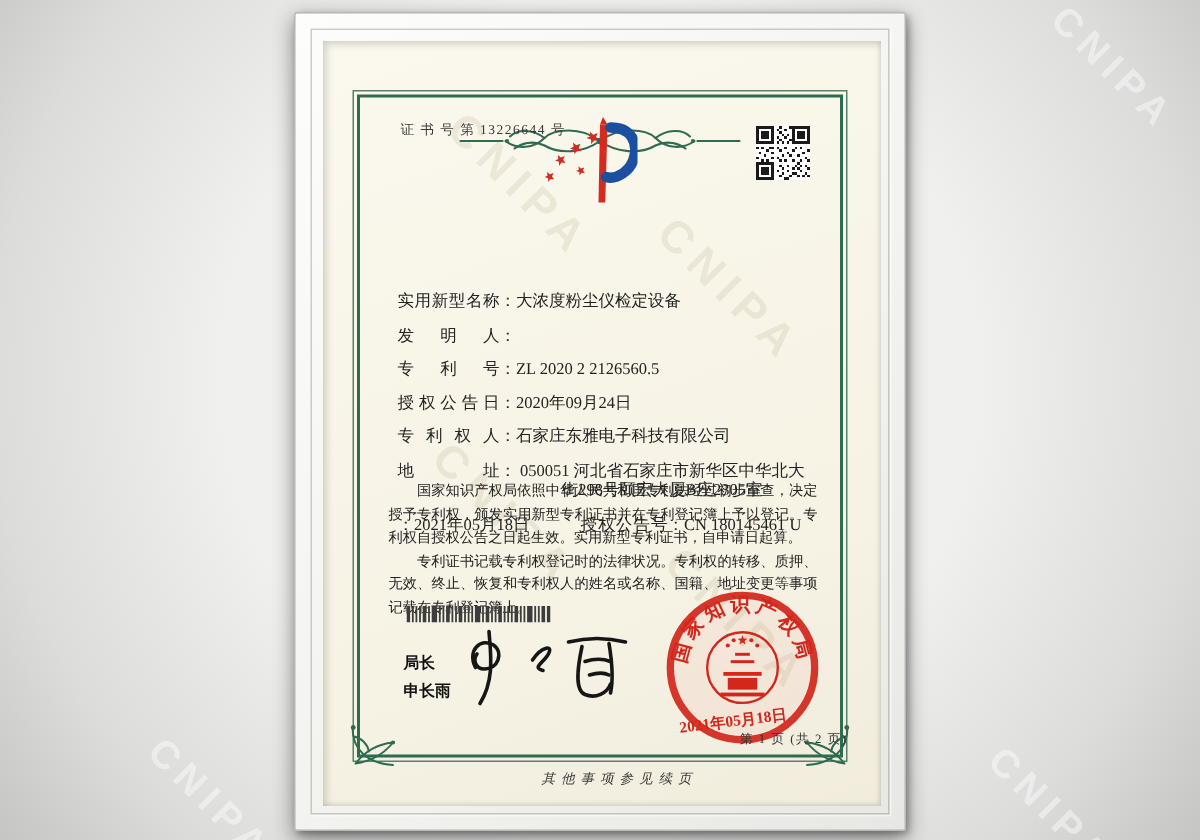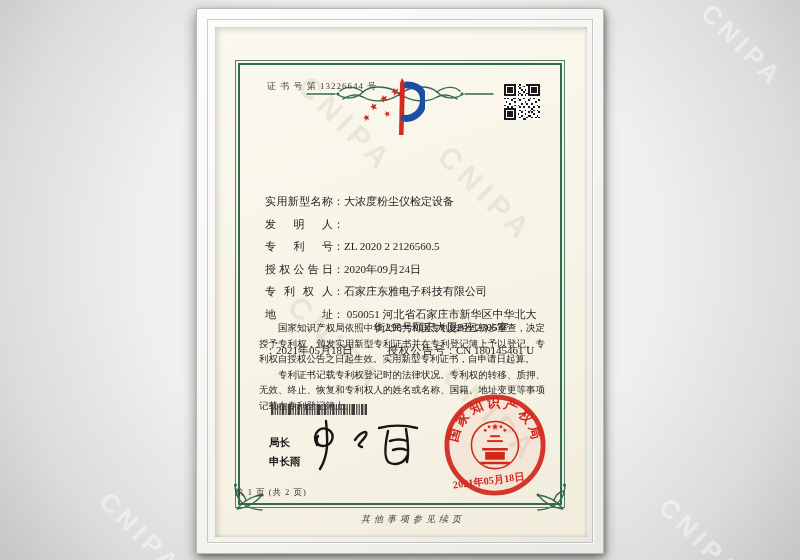--- a/index.html
+++ b/index.html
@@ -47,21 +47,21 @@
   .fgroup2 { margin-left:28px; }
   .fgroup2 .flabel { width:58px; flex:0 0 58px; }
   .legal { position:absolute; left:44px; top:294px; width:286px; font-size:9.5px;
     line-height:15.5px; color:#222; text-align:justify; }
   .legal p { text-indent:2em; }
   .barcode { position:absolute; left:56px; top:377px; width:96px; height:11px; }
   .officer { position:absolute; left:54px; top:406px; font-size:10.5px; font-weight:bold;
     color:#111; line-height:19px; }
   .signature { position:absolute; left:88px; top:390px; }
   .seal { position:absolute; left:226px; top:366px; width:108px; height:108px; overflow:visible; }
-  .page-info { position:absolute; left:20px; top:460px; width:330px; text-align:left;
+  .page-info { position:absolute; left:20px; top:460px; width:330px; text-align:right;
     font-size:8.5px; color:#333; letter-spacing:1px; }
   .footer-note { position:absolute; left:0; top:486px; width:100%; text-align:center;
     font-size:9px; color:#3c3c3c; letter-spacing:4px; font-style:italic;padding-left:24px; }
 </style>
 </head>
 <body>
 
 <div class="scene">
 
   <span class="bg-wm" style="left:88px; top:518px;">CNIPA</span>

